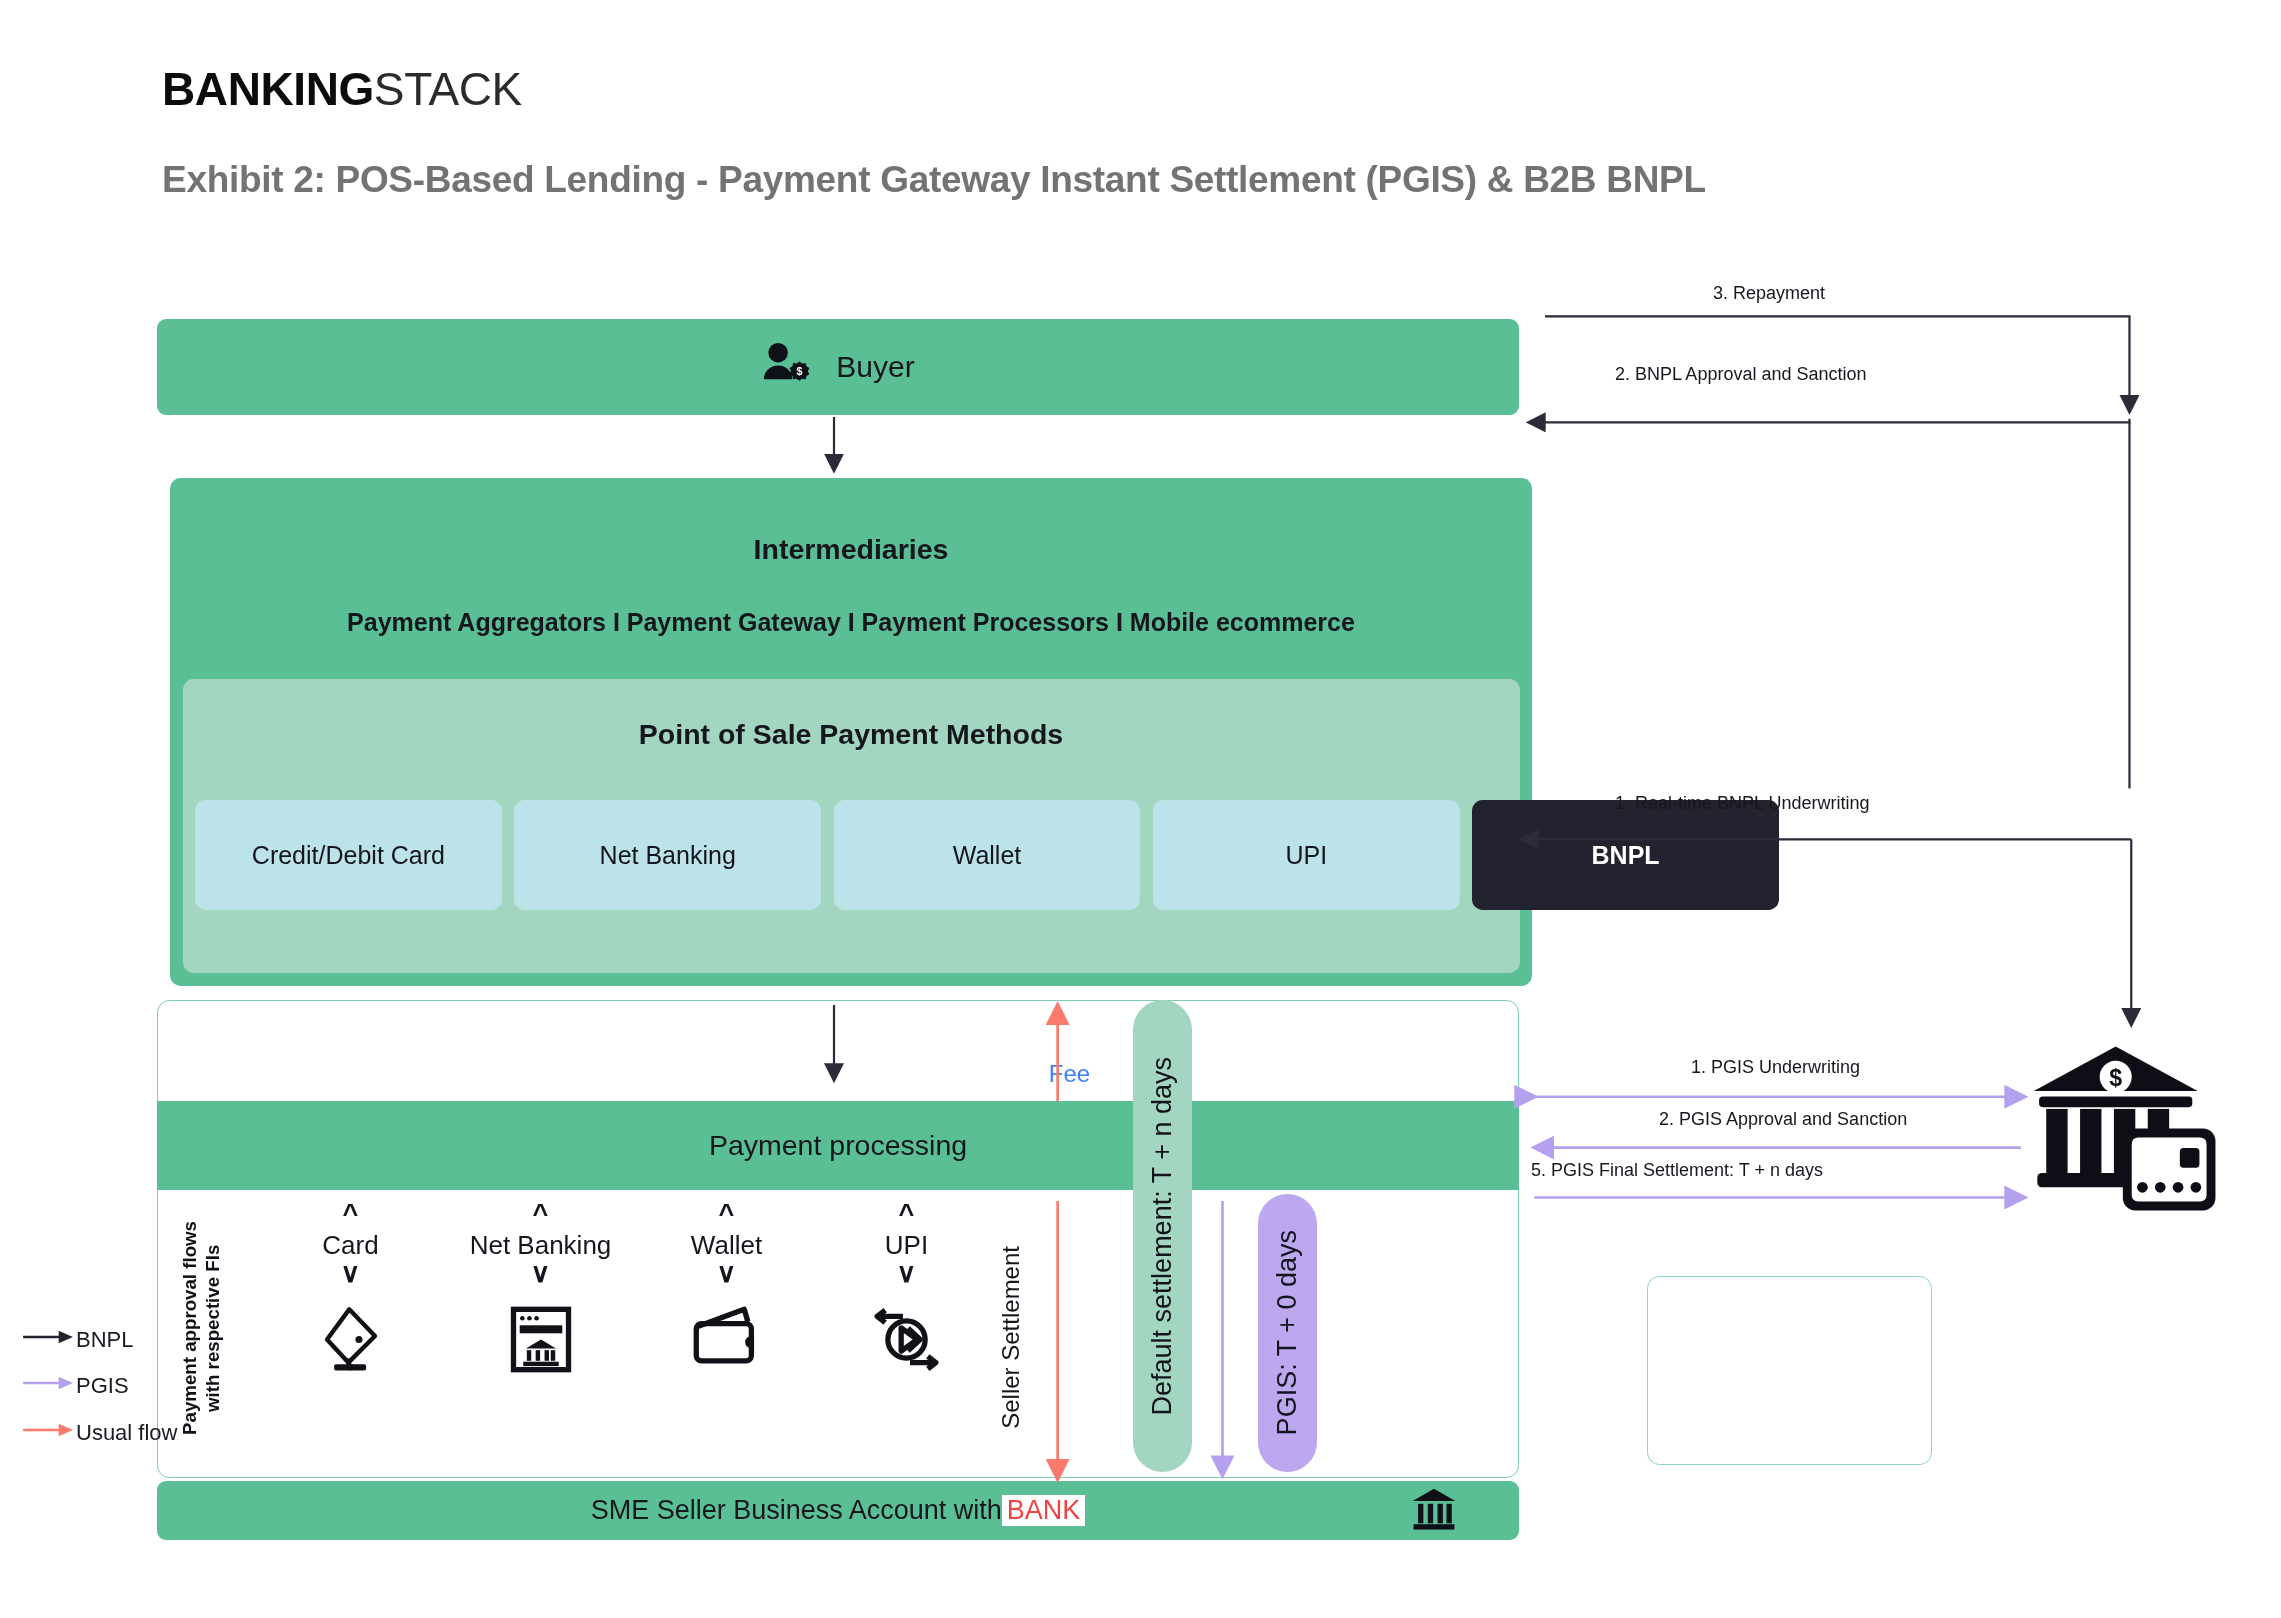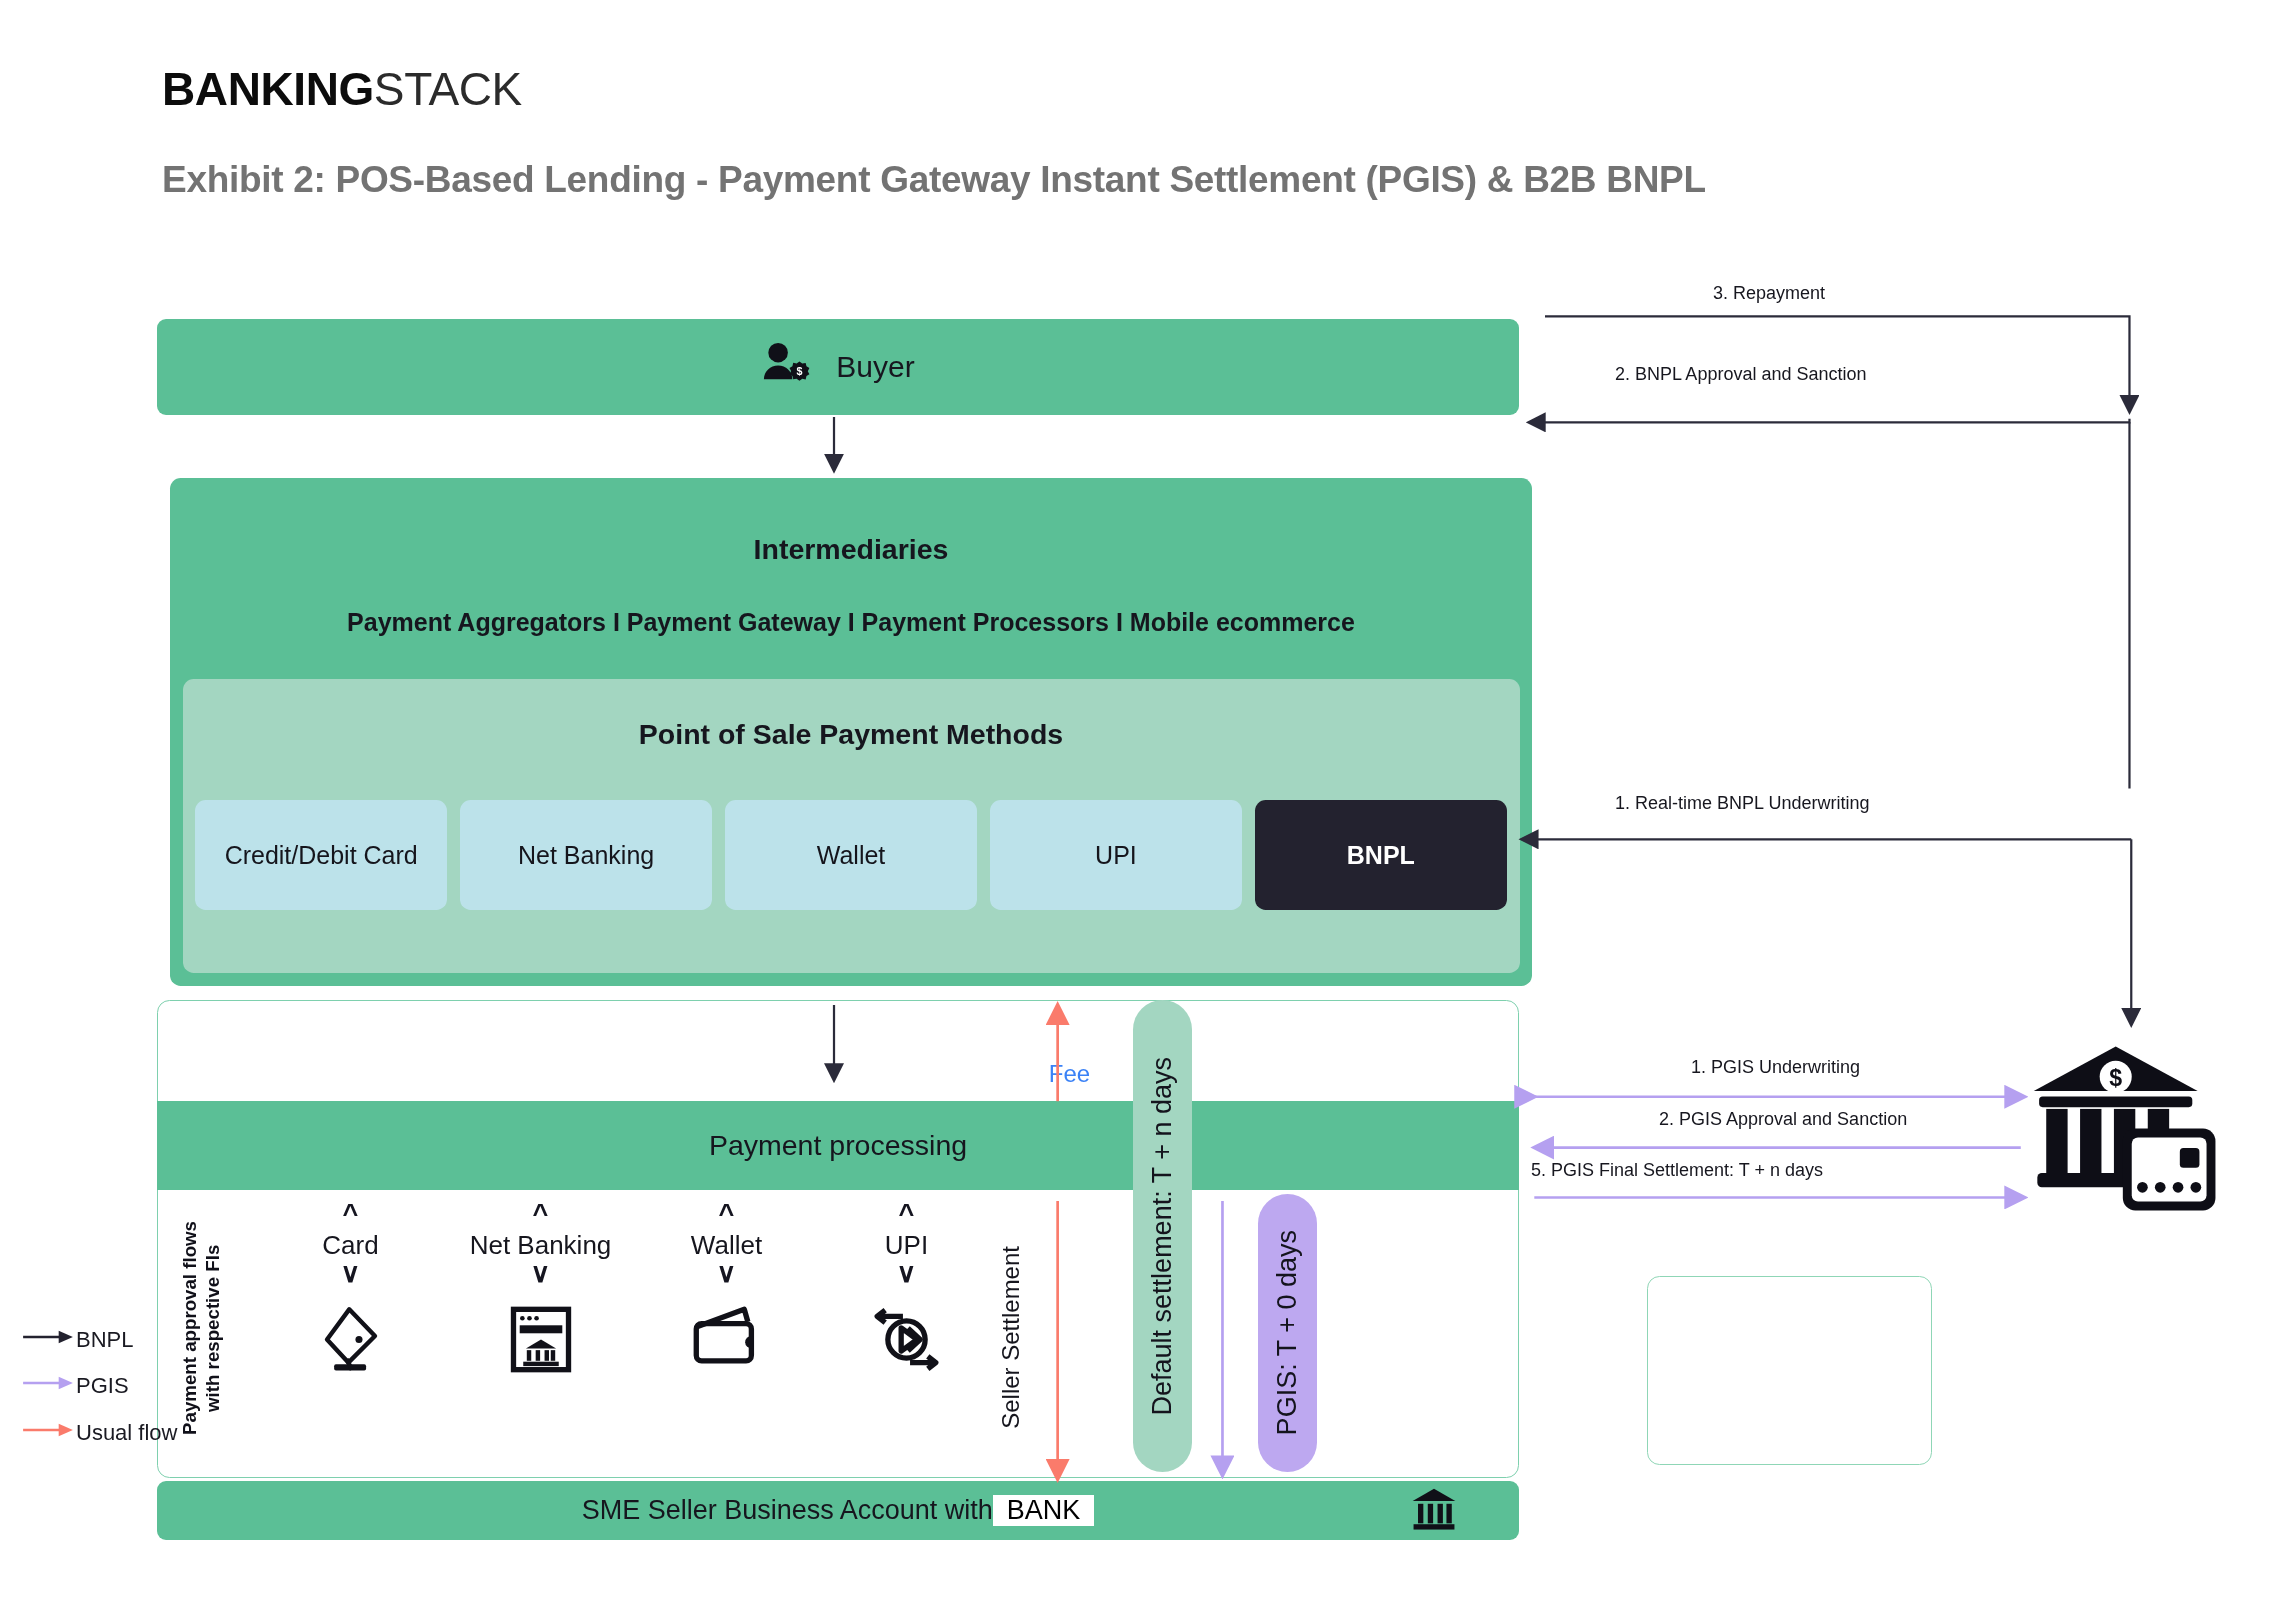--- a/index.html
+++ b/index.html
@@ -57,21 +57,21 @@
   #pos {
     position: absolute; left: 12.5px; top: 201px; width: 1337px; height: 294px;
     background: #a3d6c1; border-radius: 10.7px;
   }
   #pos-title {
     position: absolute; left: 0; top: 39px; width: 100%;
     text-align: center; font-size: 28.5px; font-weight: 700; color: #16161e;
   }
   .pm-row {
     position: absolute; left: 12.5px; top: 121px;
-    width: 1312px; height: 110px;
+    width: 1584px; height: 110px;
     display: flex; gap: 12.5px;
   }
   .pm {
     flex: 1; border-radius: 10.7px; display: flex;
     align-items: center; justify-content: center;
     font-size: 25px; color: #15151c;
   }
   .pm.active { background: #23222f; color: #ffffff; font-weight: 700; }
 
   
@@ -139,21 +139,21 @@
   
   #sme {
     position: absolute; left: 157px; top: 1481px;
     width: 1362px; height: 59px; background: #5bbf96; border-radius: 9px;
   }
   #sme-text {
     position: absolute; left: 0; top: 0; width: 100%; height: 100%;
     display: flex; align-items: center; justify-content: center;
     font-size: 27px; color: #16161e; gap: 0px;
   }
-  #sme-text .bank-word { color: #000000; font-weight: 400; padding: 0 14px; }
+  #sme-text .bank-word { color: #ef4444; font-weight: 400; padding: 0 5px; }
   #sme-bankicon { position: absolute; left: 1410px; top: 1486px; }
 
   
   svg.overlay {
     position: absolute; left: 0; top: 0; width: 2281px; height: 1618px;
     pointer-events: none;
   }
   .ann {
     position: absolute; font-size: 18px; color: #17171f; white-space: nowrap;
   }

